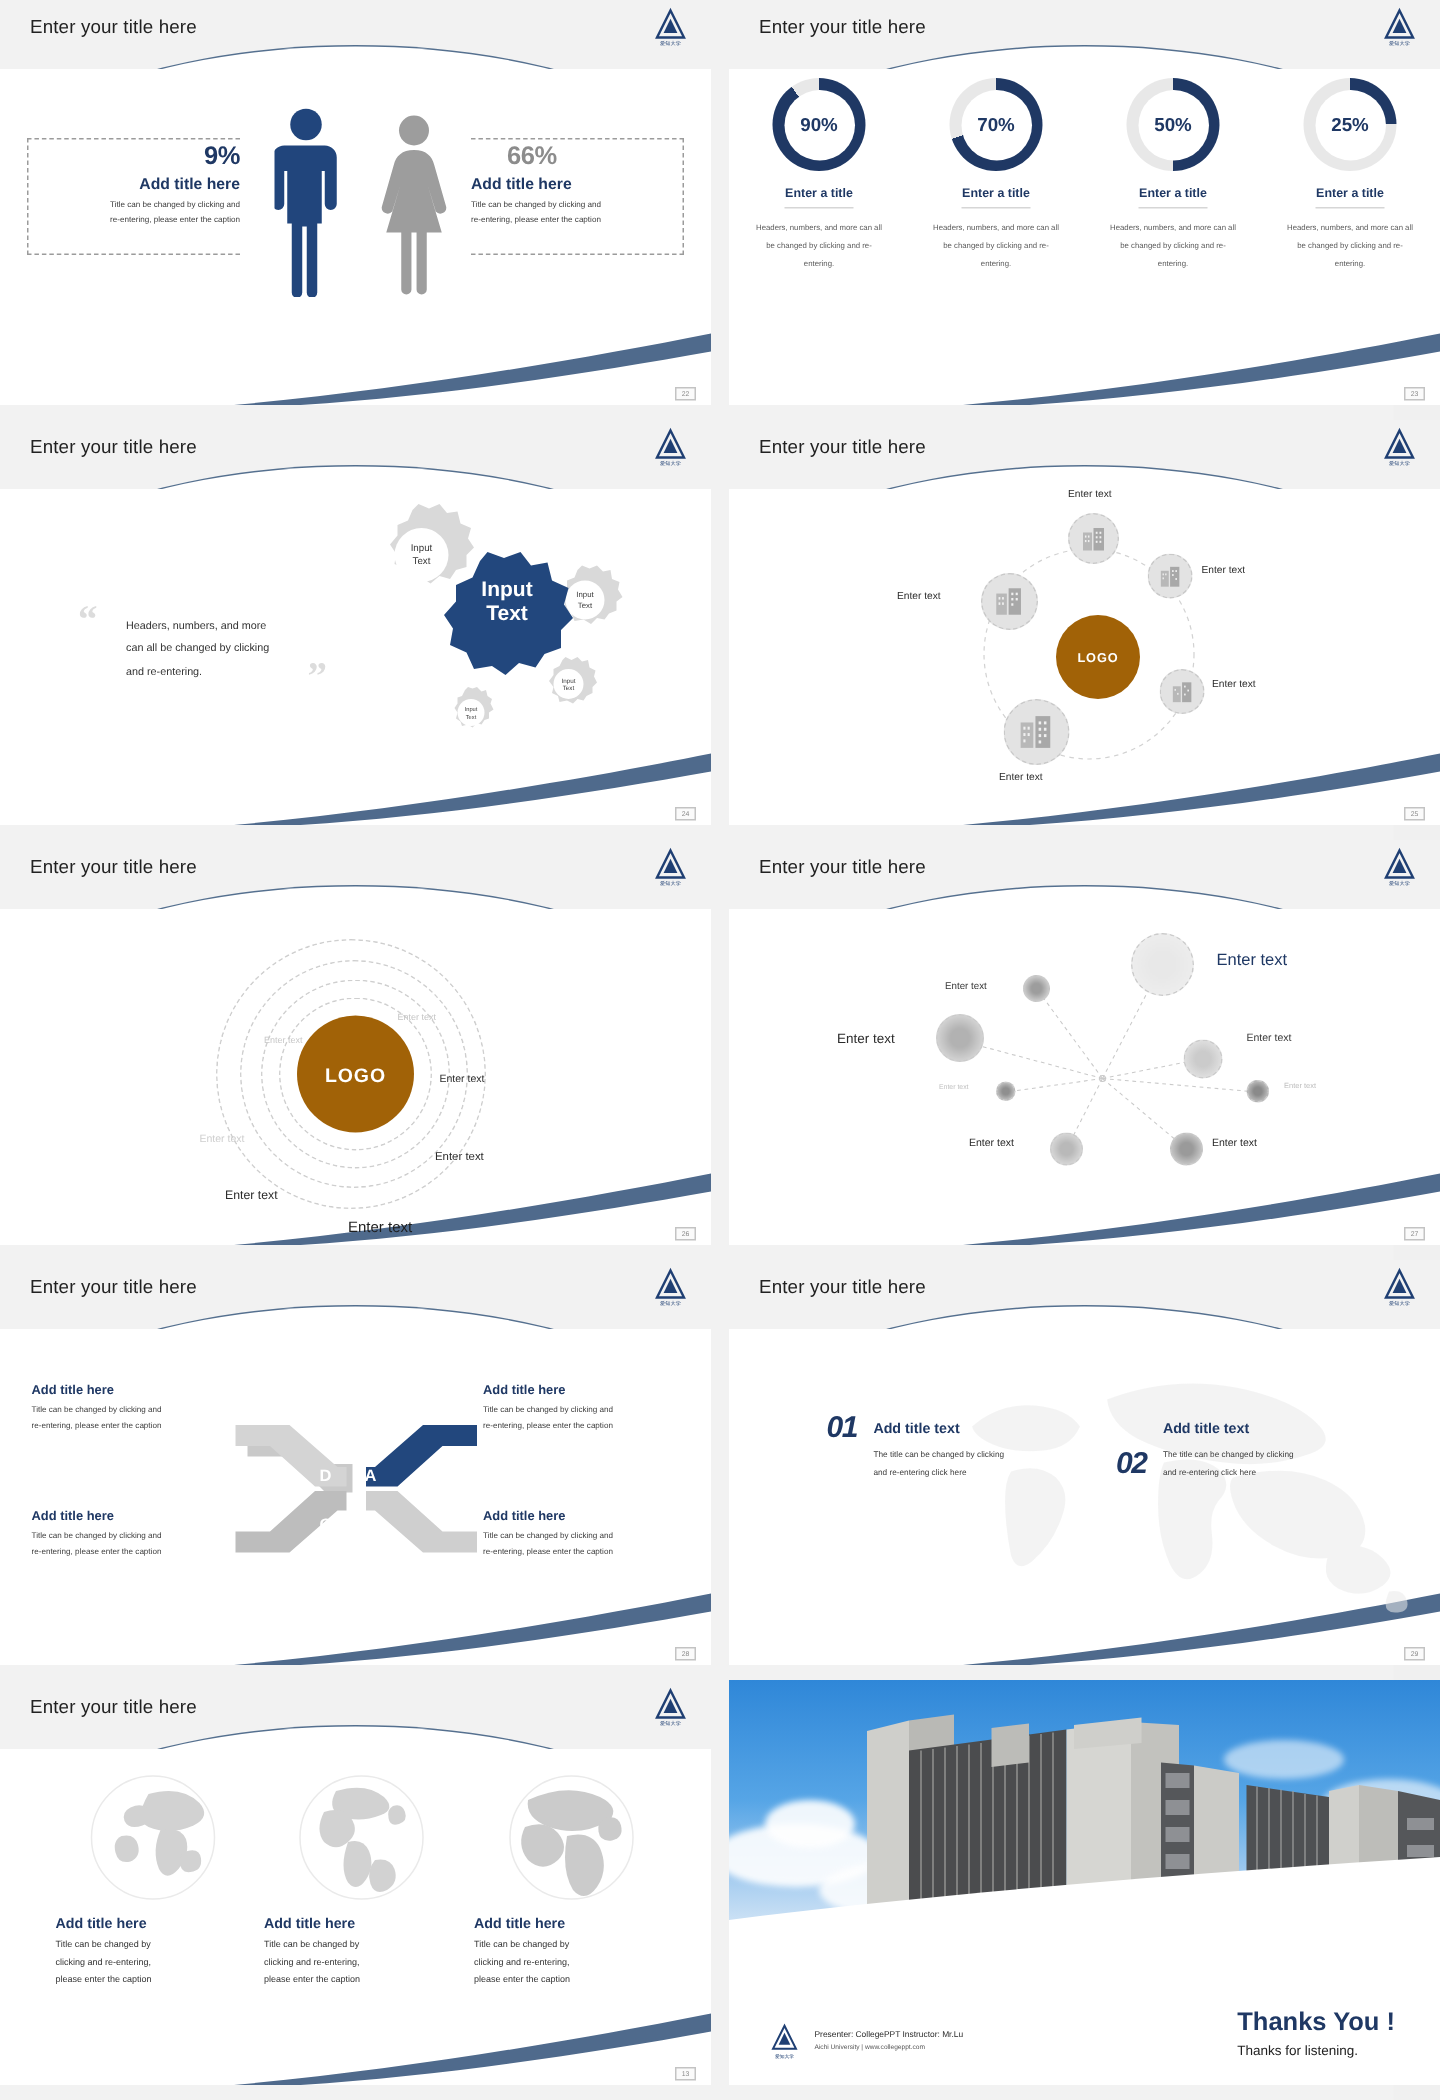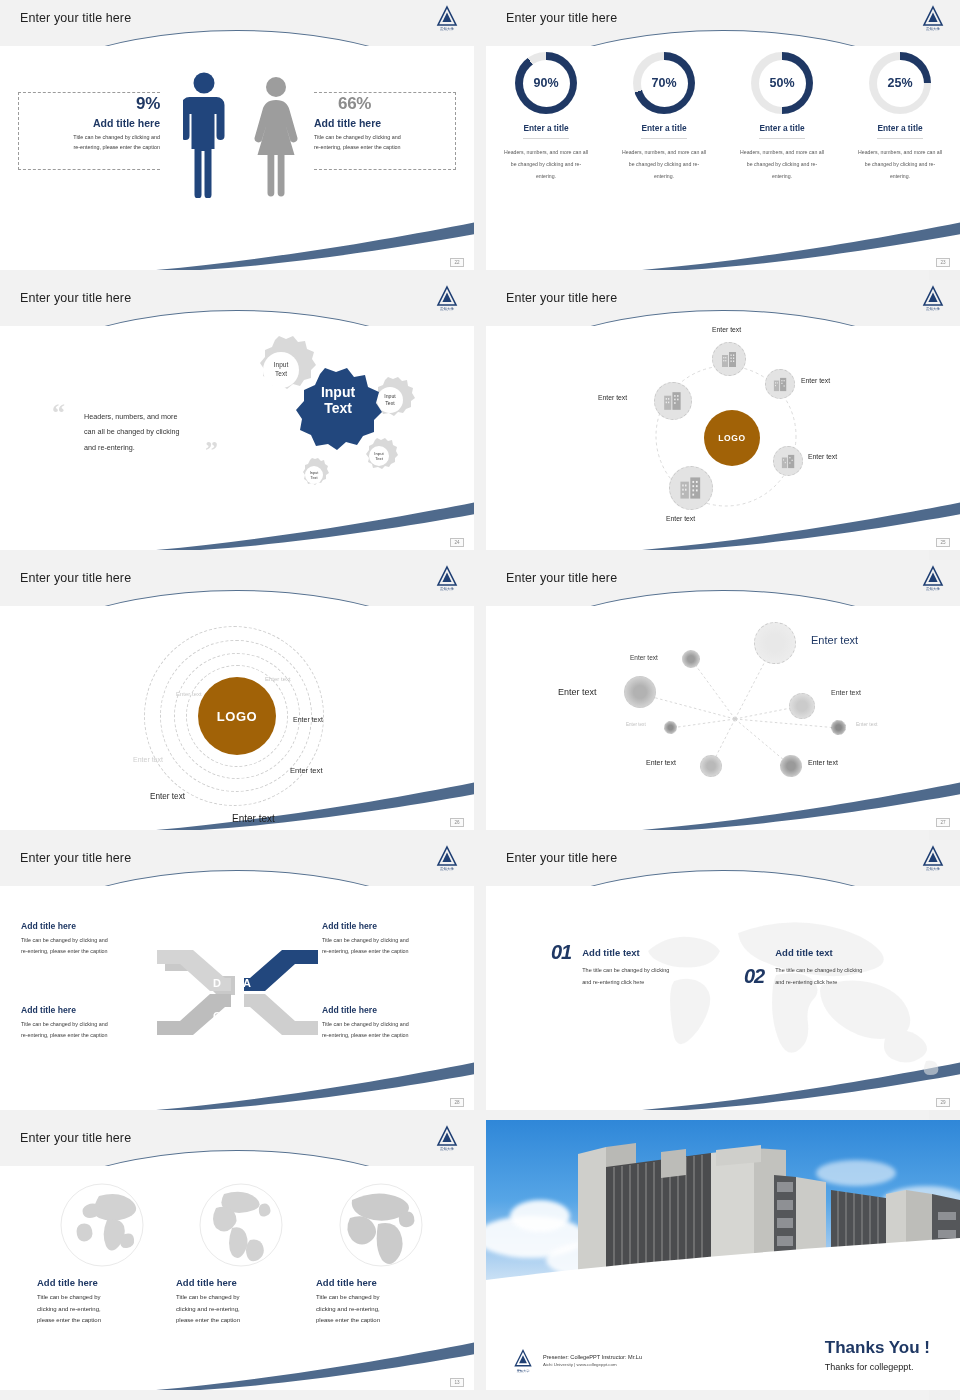--- a/index.html
+++ b/index.html
@@ -764,17 +764,17 @@
           </svg>
         <div style="position:absolute;bottom:-1px;left:0;width:100%;text-align:center;font-size:3.2px;color:#1e3f73;">爱知大学</div>
       </div>
       <div>
         <div class="foot1">Presenter: CollegePPT   Instructor: Mr.Lu</div>
         <div class="foot2" style="margin-top:2px;">Aichi University  |  www.collegeppt.com</div>
       </div>
     </div>
     <div style="position:absolute;right:30px;bottom:18px;text-align:left;margin-left:43px;">
       <div class="thanks-big">Thanks You !</div>
-      <div class="thanks-sub" style="margin-top:4px;">Thanks for collegeppt.</div>
+      <div class="thanks-sub" style="margin-top:4px;">Thanks for listening.</div>
     </div>
   </div>
 
 </div>
 
 </body></html>

